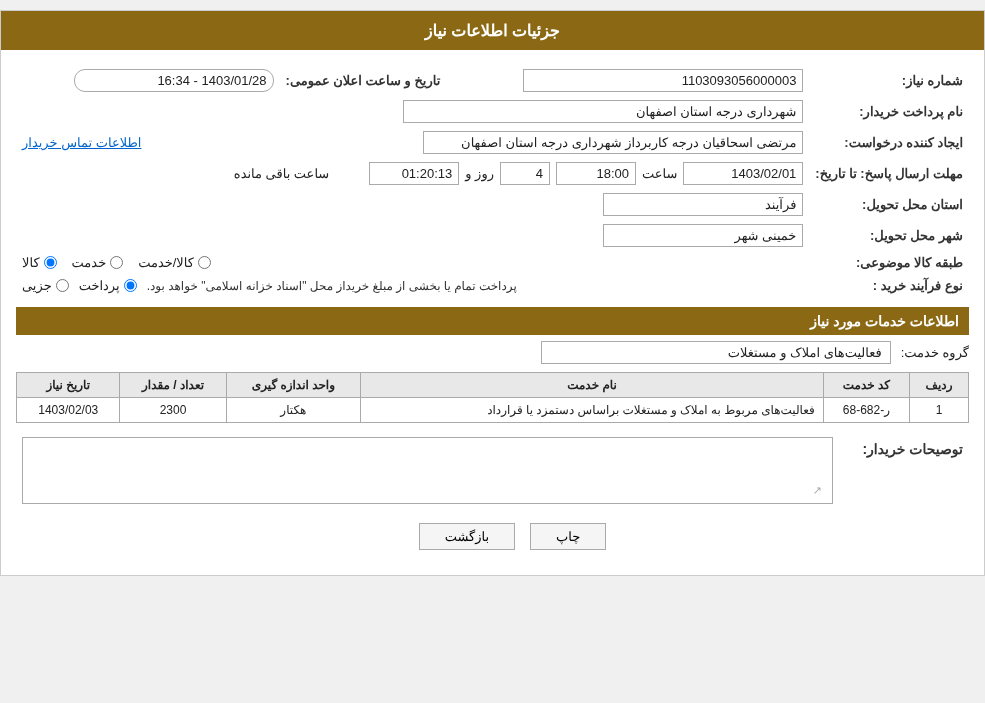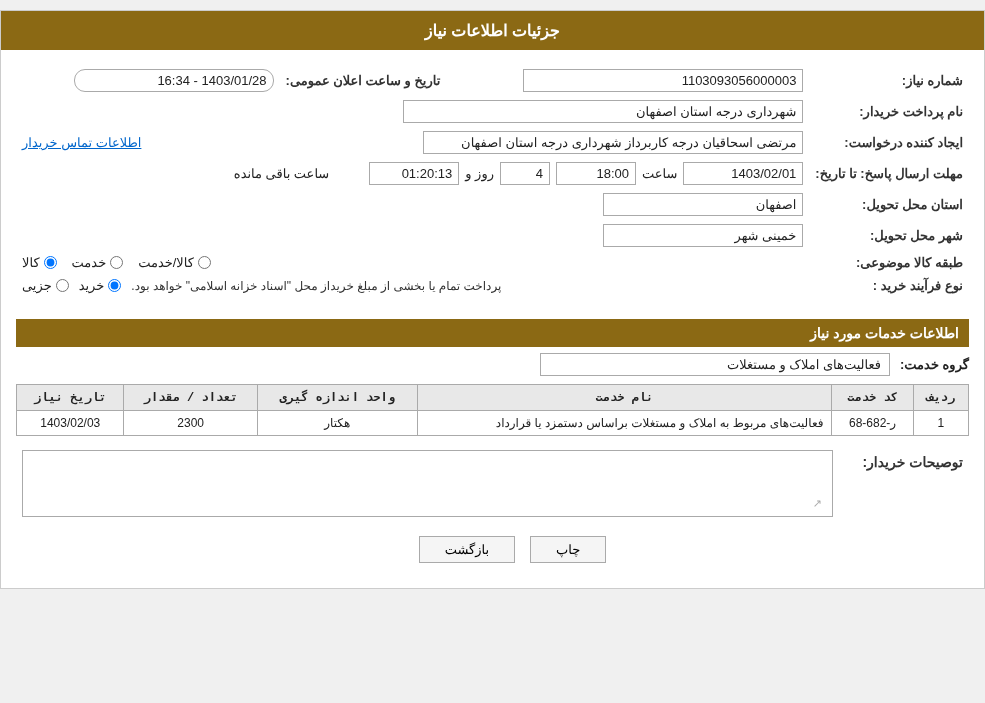--- a/index.html
+++ b/index.html
@@ -91,60 +91,59 @@
     .sharh-box {
       border: 1px solid #aaa;
       padding: 6px;
       min-height: 50px;
       text-align: right;
       direction: rtl;
       background: #fff;
       width: 100%;
     }
     .service-section {
-      margin-top: 22px;
+      margin-top: 10px;
     }
     .service-header {
       background: #8B6914;
       color: #fff;
       text-align: right;
       padding: 6px 10px;
       font-size: 14px;
       font-weight: bold;
       margin-bottom: 6px;
     }
     .group-row {
       display: flex;
       align-items: center;
       gap: 10px;
       margin-bottom: 8px;
     }
     .group-label {
-      font-weight: bold;
+      font-weight: normal;
       white-space: nowrap;
     }
     .group-value {
       border: 1px solid #aaa;
       padding: 3px 8px;
       min-width: 350px;
       text-align: right;
     }
     .service-table {
       width: 100%;
       border-collapse: collapse;
       font-size: 12px;
       margin-bottom: 10px;
     }
     .service-table th {
       background: #e8e8e8;
       border: 1px solid #aaa;
       padding: 5px 8px;
       text-align: center;
       font-weight: bold;
-      font-family: Liberation Mono, monospace;
     }
     .service-table td {
       border: 1px solid #aaa;
       padding: 5px 8px;
       text-align: center;
     }
     .service-table td.text-right { text-align: right; }
     .description-box {
       border: 1px solid #aaa;
       padding: 6px;
@@ -238,21 +237,21 @@
             <span>روز و</span>
             <div class="input-box" style="width:90px;margin-left:34px;">01:20:13</div>
             <span>ساعت باقی مانده</span>
           </div>
         </td>
       </tr>
 
       <tr>
         <td class="label-cell">استان محل تحویل:</td>
         <td class="value-cell" colspan="3">
-          <div class="input-box" style="width:200px;">اصفهان</div>
+          <div class="input-box" style="width:200px;">فرآیند</div>
         </td>
       </tr>
 
       <tr>
         <td class="label-cell">شهر محل تحویل:</td>
         <td class="value-cell" colspan="3">
           <div class="input-box" style="width:200px;">خمینی شهر</div>
         </td>
       </tr>
 
@@ -276,21 +275,21 @@
         </td>
       </tr>
 
       <tr>
         <td class="label-cell">نوع فرآیند خرید :</td>
         <td class="value-cell" colspan="3">
           <div style="display:flex; align-items:center; gap:10px; justify-content:flex-end;">
             <span class="note-text">پرداخت تمام یا بخشی از مبلغ خریداز محل "اسناد خزانه اسلامی" خواهد بود.</span>
             <div class="radio-item">
               <input type="radio" name="farayand" checked="" style="">
-              <span>خرید</span>
+              <span>پرداخت</span>
             </div>
             <div class="radio-item">
               <input type="radio" name="farayand" style="">
               <span>جزیی</span>
             </div>
           </div>
         </td>
       </tr>
     </tbody>
       </table>

